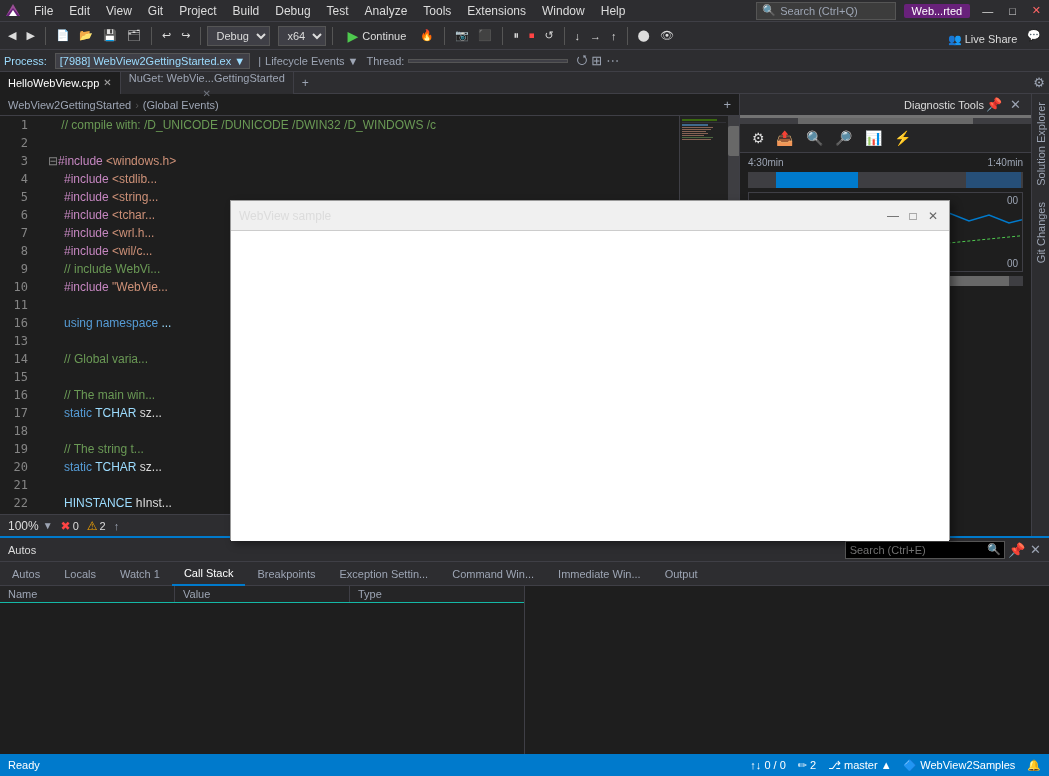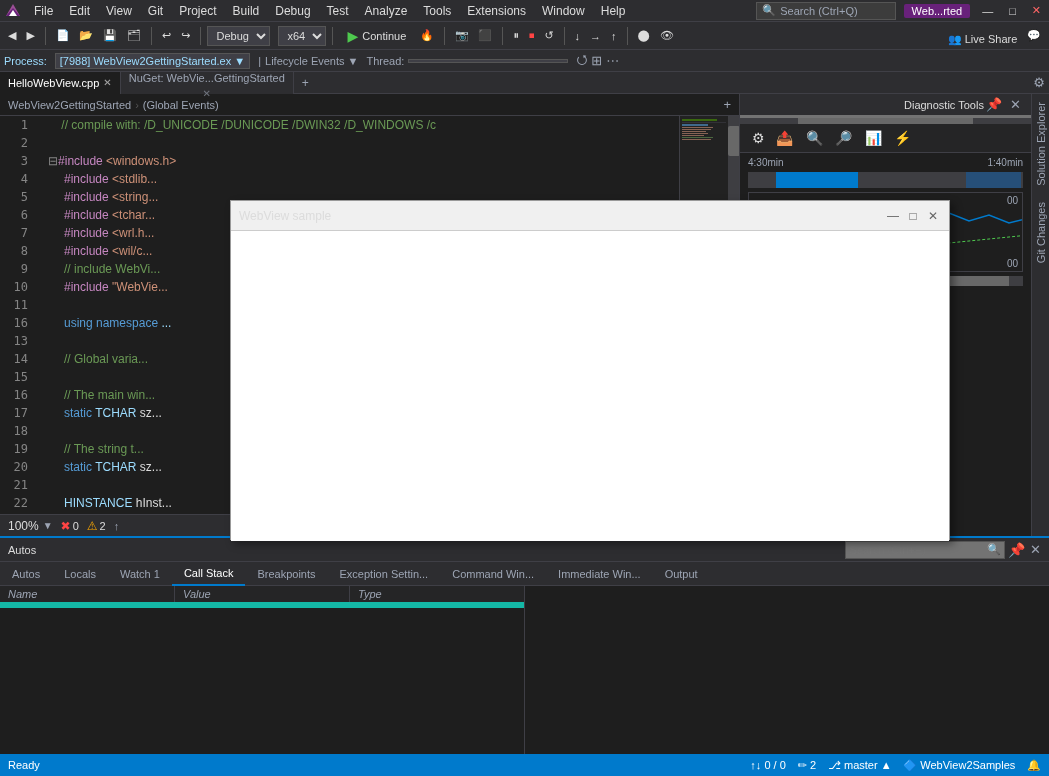--- a/index.html
+++ b/index.html
@@ -361,21 +361,21 @@
     </div>
 
   </div>
 
   <div class="bottom-section">
 
     <div style="height:24px; background:#2d2d30; display:flex; align-items:center; padding:0 8px; border-bottom:1px solid #3f3f46; justify-content:space-between;">
       <span style="font-size:11px; color:#dcdcdc;">Autos</span>
       <div style="display:flex; align-items:center; gap:4px;">
         <div style="position:relative;">
-          <input type="text" style="background: #737373; border: 1px solid rgb(85, 85, 85); color: rgb(220, 220, 220); font-size: 11px; padding: 1px 20px 1px 4px; width: 160px; height: 18px;" placeholder="Search (Ctrl+E)">
+          <input type="text" style="background: #000000; border: 1px solid rgb(85, 85, 85); color: rgb(220, 220, 220); font-size: 11px; padding: 1px 20px 1px 4px; width: 160px; height: 18px;" placeholder="Search (Ctrl+E)">
           <span style="position:absolute; right:4px; top:2px; font-size:11px; color:#9da5b4;">🔍</span>
         </div>
         <button style="background:none; border:none; color:#9da5b4; cursor:pointer; font-size:14px;">📌</button>
         <button style="background:none; border:none; color:#9da5b4; cursor:pointer; font-size:13px;">✕</button>
       </div>
     </div>
 
     <div class="bottom-tabs-bar">
       <div class="bottom-tab">Autos</div>
       <div class="bottom-tab">Locals</div>
@@ -384,21 +384,21 @@
       <div class="bottom-tab">Breakpoints</div>
       <div class="bottom-tab">Exception Settin...</div>
       <div class="bottom-tab">Command Win...</div>
       <div class="bottom-tab">Immediate Win...</div>
       <div class="bottom-tab">Output</div>
     </div>
 
     <div class="bottom-content">
 
       <div style="flex:1; background:#1e1e1e; overflow:auto; border-right:1px solid #3f3f46;">
-        <div style="display:flex; background:#252526; border-bottom:6px solid #14b8a6; font-size:11px; color:#9da5b4;font-style:italic;">
+        <div style="display:flex; background:#252526; border-bottom:1px solid #14b8a6; font-size:11px; color:#9da5b4;">
           <div style="padding:2px 8px; flex:2;">Name</div>
           <div style="padding:2px 8px; flex:2; border-left:1px solid #3f3f46;">Value</div>
           <div style="padding:2px 8px; flex:2; border-left:1px solid #3f3f46;">Type</div>
         </div>
 
         <div style="height:120px; background:#1e1e1e;"></div>
       </div>
 
       <div style="flex:1; background:#1e1e1e; overflow:auto;">
         

